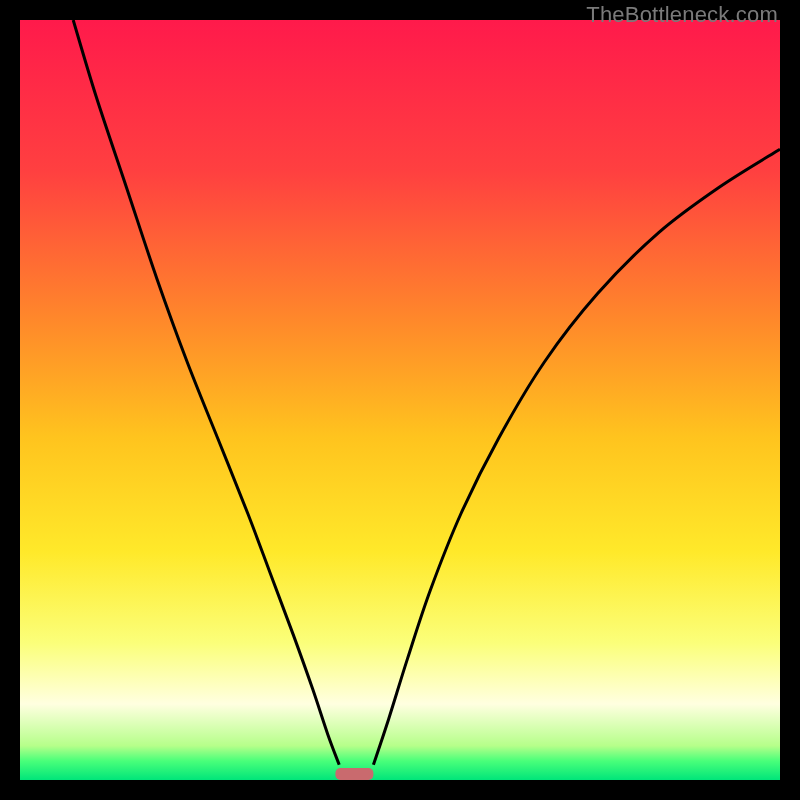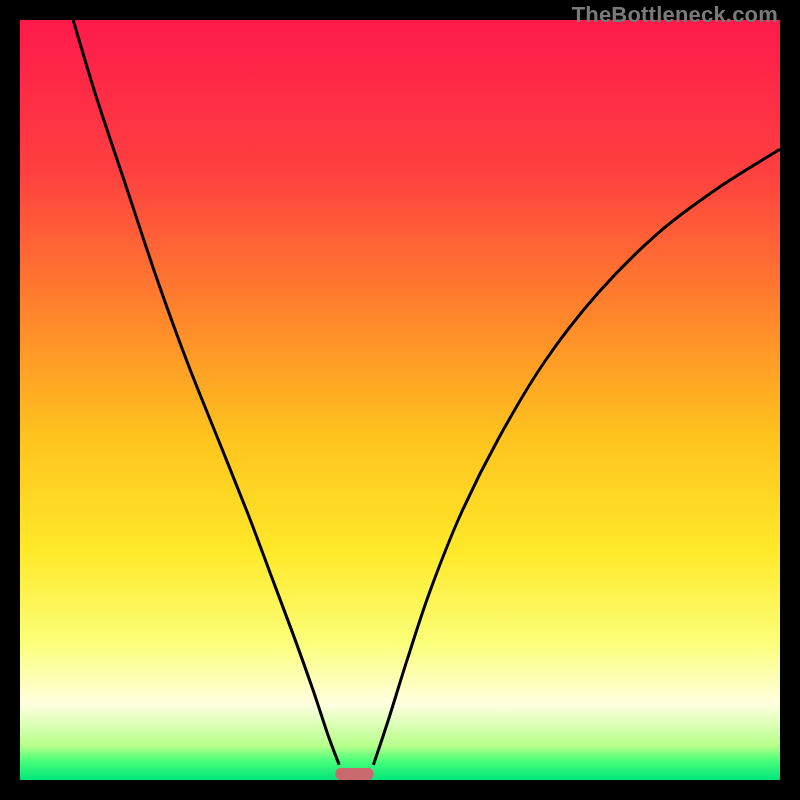--- a/index.html
+++ b/index.html
@@ -25,21 +25,21 @@
     top: 0;
     width: 760px;
     height: 760px;
   }
   .watermark {
     position: absolute;
     top: 2px;
     right: 22px;
     color: #7a7a7a;
     font-size: 22px;
-    font-weight: 700;
+    font-weight: 400;
     letter-spacing: 0.2px;
     user-select: none;
   }
 </style>
 </head>
 <body>
 
 <div class="frame">
   <svg class="plot-area" viewBox="0 0 760 760" preserveAspectRatio="none">
     <defs>

